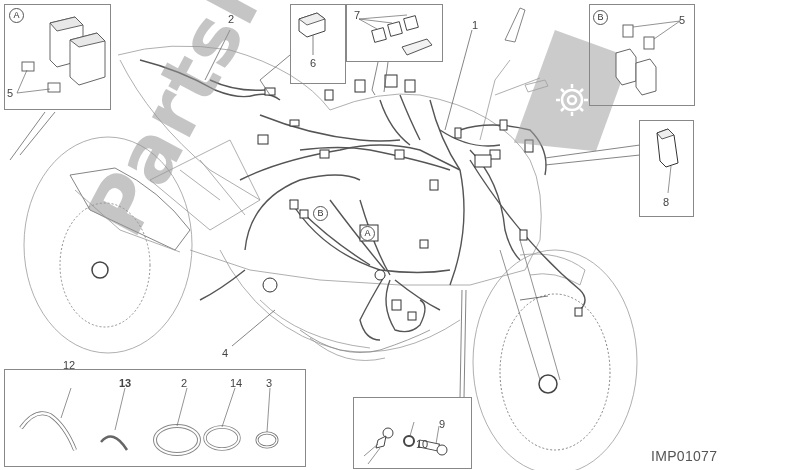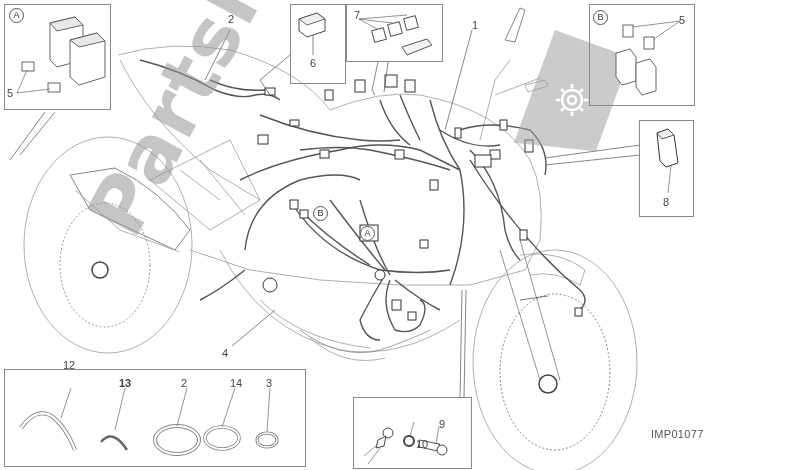--- a/index.html
+++ b/index.html
@@ -2,21 +2,21 @@
 <html><head>
 <meta charset="utf-8">
 <style>
   html,body{margin:0;padding:0;background:#ffffff;}
   body{width:799px;height:470px;overflow:hidden;position:relative;font-family:"Liberation Sans",sans-serif;}
   #stage{position:absolute;left:0;top:0;width:799px;height:470px;}
   svg{position:absolute;left:0;top:0;}
   .callout{position:absolute;font-size:11px;color:#444;line-height:1;font-family:"Liberation Sans",sans-serif;}
   .circle-label{position:absolute;width:13px;height:13px;border:1px solid #555;border-radius:50%;font-size:9px;color:#333;text-align:center;line-height:13px;background:#fff;font-family:"Liberation Sans",sans-serif;}
   .inset{position:absolute;border:1.5px solid #888;background:transparent;}
-  .diagram-code{position:absolute;left:651px;top:428px;font-size:11px;color:#555;letter-spacing:0.3px;}
+  .diagram-code{position:absolute;left:651px;top:448px;font-size:14px;color:#555;letter-spacing:0.3px;}
   .watermark{position:absolute;left:150px;top:160px;font-size:78px;font-weight:bold;color:rgba(150,150,150,0.55);transform:rotate(-62deg);transform-origin:left bottom;white-space:nowrap;letter-spacing:2px;font-family:"DejaVu Sans",sans-serif;}
 </style>
 </head>
 <body>
 
 <div id="stage">
 
   <svg width="799" height="470" viewBox="0 0 799 470">
     <g fill="none" stroke="#9a9a9a" stroke-width="0.8">
 

